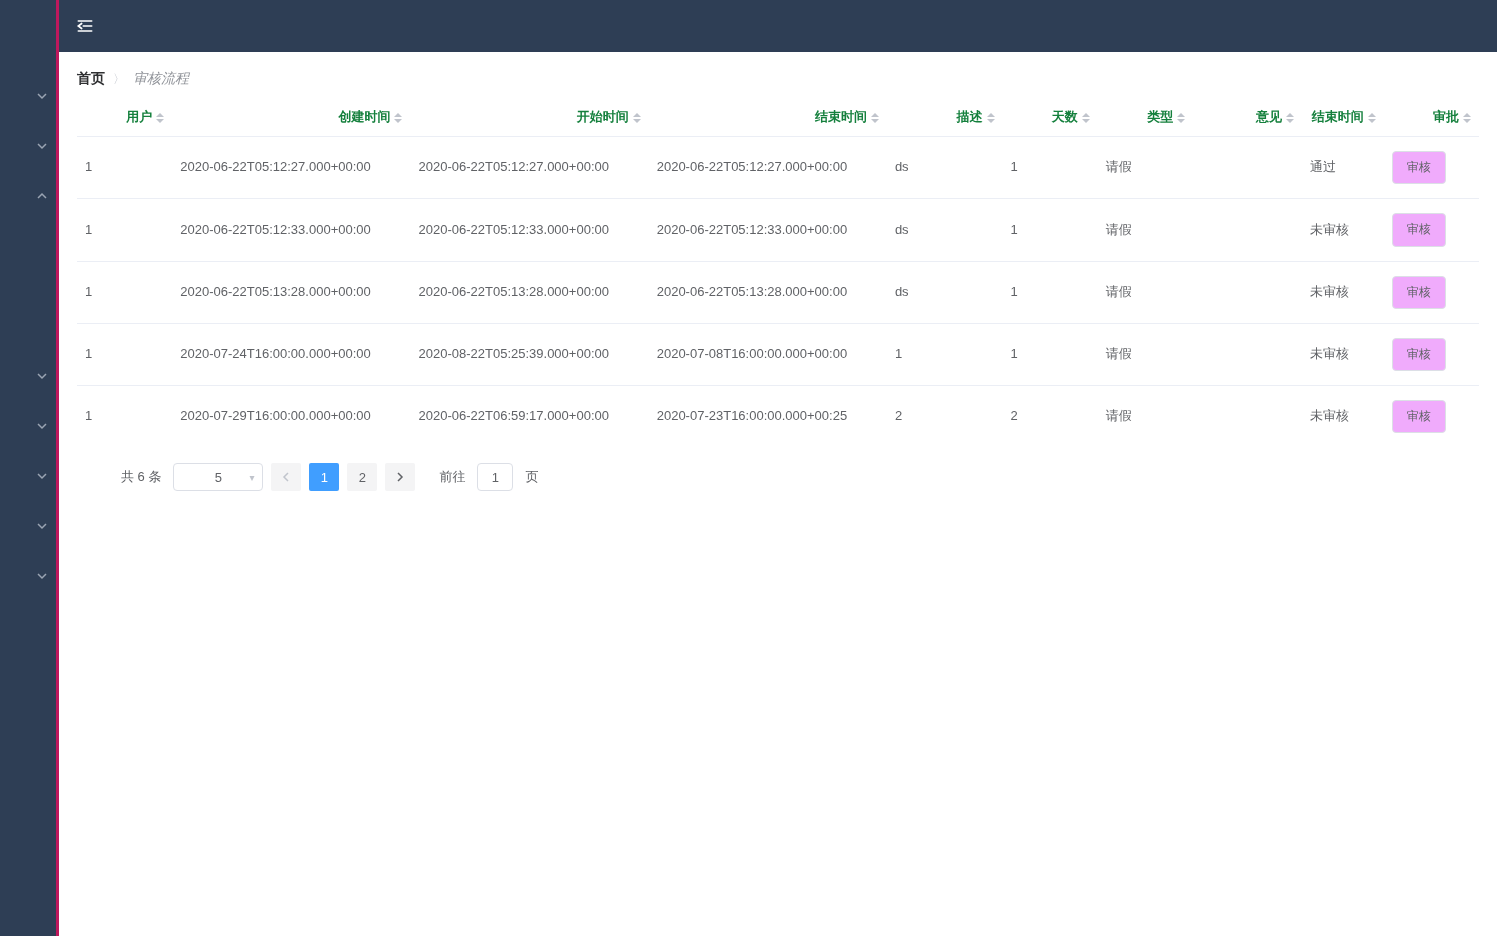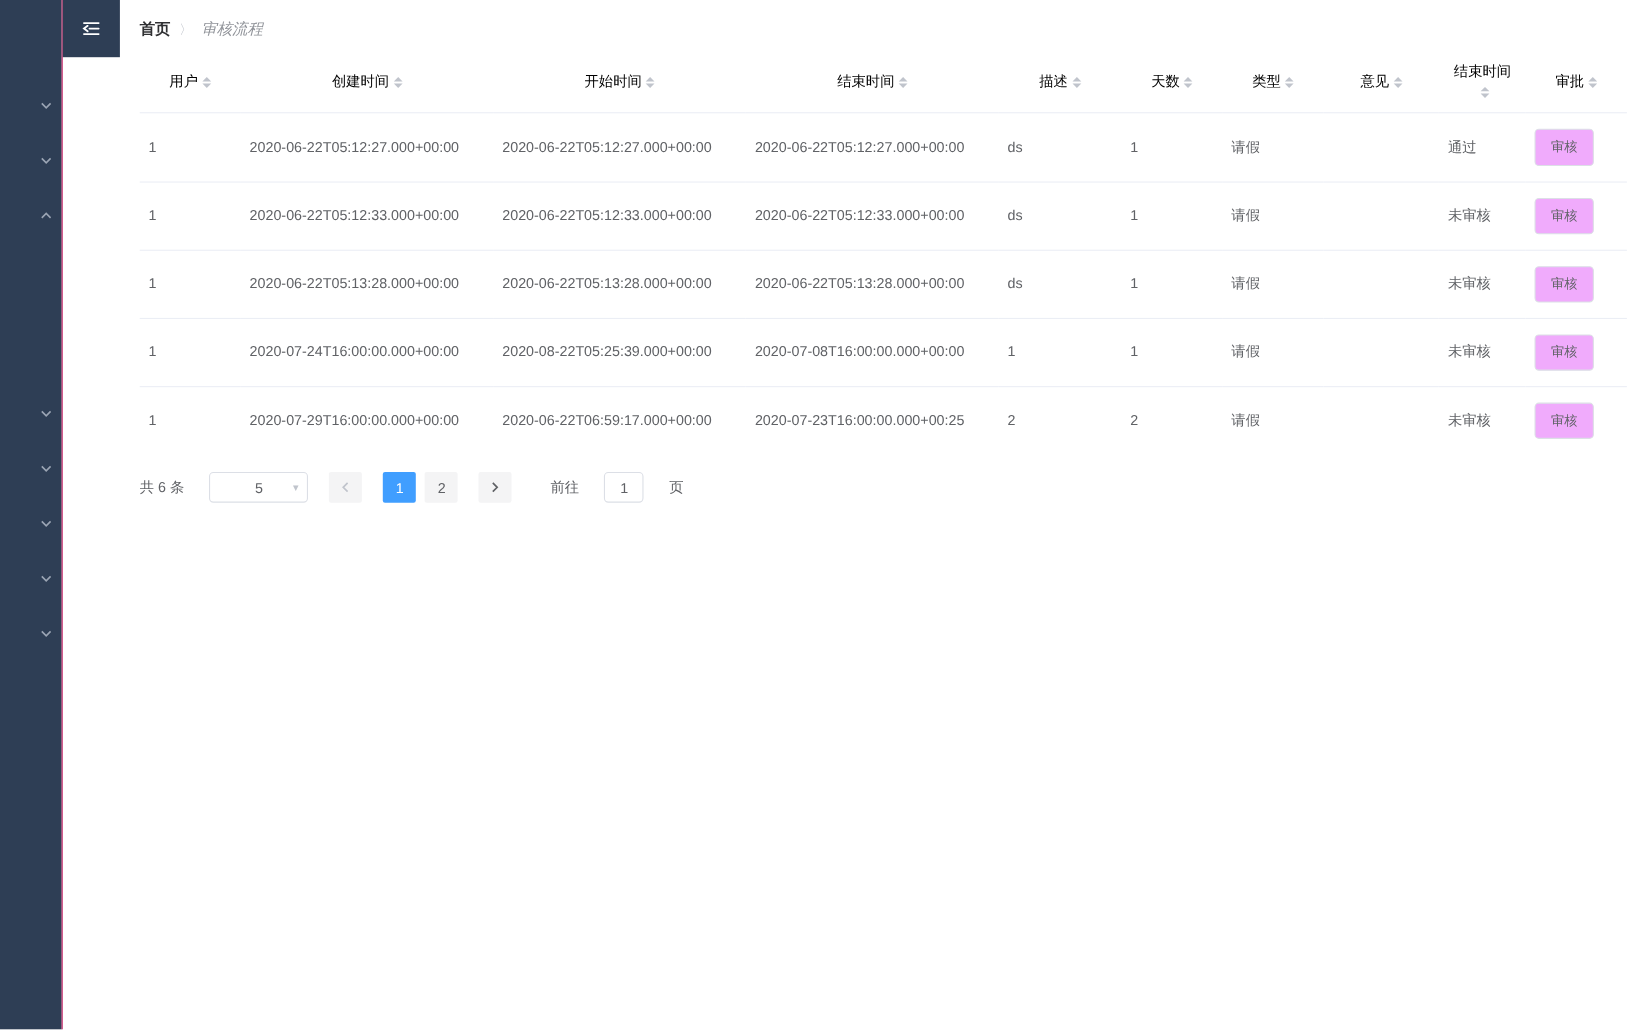--- a/index.html
+++ b/index.html
@@ -1,38 +1,38 @@
 <!DOCTYPE html>
 <html><head>
 <meta charset="utf-8">
 <style>
   * { box-sizing: border-box; margin: 0; padding: 0; }
   html, body { height: 100%; font-family: "Helvetica Neue", Helvetica, "PingFang SC", "Hiragino Sans GB", "Microsoft YaHei", Arial, sans-serif; font-size: 14px; color: #606266; background: #fff; }
   .app { display: flex; min-height: 100%; }
   .sidebar { width: 56px; background: #2e3e55; padding-top: 90px; display: flex; flex-direction: column; align-items: flex-end; gap: 38px; }
   .sidebar-item-icon { width: 28px; height: 12px; display: flex; align-items: center; justify-content: center; color: #9aa4b3; font-size: 10px; cursor: pointer; }
   .sidebar-item-icon svg { width: 10px; height: 10px; }
-  .main-wrap { flex: 1; display: flex; border-left: 1px solid #be185d; }
+  .main-wrap { flex: 1; display: flex; flex-direction: column; border-left: 3px solid #be185d; }
   .topbar { height: 52px; background: #2e3e55; display: flex; align-items: center; padding: 0 16px; }
   .collapse-icon { color: #fff; cursor: pointer; width: 20px; height: 20px; }
   .collapse-icon svg { width: 20px; height: 20px; stroke: #fff; }
   .content { padding: 18px 18px 0 18px; }
   .breadcrumb { display: flex; align-items: center; font-size: 14px; margin-bottom: 10px; }
   .breadcrumb .bc-home { color: #303133; font-weight: 600; }
   .breadcrumb .bc-sep { color: #c0c4cc; margin: 0 8px; font-size: 12px; }
   .breadcrumb .bc-current { color: #909399; font-style: italic; }
   table.data-table { width: 100%; border-collapse: collapse; table-layout: fixed; font-size: 13px; color: #606266; }
-  table.data-table th { text-align: center; font-weight: 400; color: #000000; padding: 10px 8px; background: #fff; border-bottom: 1px solid #ebeef5; white-space: normal; line-height: 1.4; vertical-align: middle; }
+  table.data-table th { text-align: right; font-weight: 700; color: #15803d; padding: 10px 8px; background: #fff; border-bottom: 1px solid #ebeef5; white-space: normal; line-height: 1.4; vertical-align: middle; }
   table.data-table td { padding: 14px 8px; border-top: 1px solid #ebeef5; vertical-align: middle; word-break: break-all; line-height: 1.6; color: #606266; }
   .sort-caret { display: inline-flex; flex-direction: column; margin-left: 4px; vertical-align: middle; line-height: 0; }
   .sort-caret i { width: 0; height: 0; border-left: 4px solid transparent; border-right: 4px solid transparent; }
   .sort-caret i.up { border-bottom: 4px solid #c0c4cc; margin-bottom: 2px; }
   .sort-caret i.down { border-top: 4px solid #c0c4cc; }
   .action-btn { display: inline-block; border: 1px solid #dcdfe6; background: #f0abfc; color: #606266; border-radius: 4px; padding: 6px 14px; font-size: 12px; cursor: pointer; }
-  .pagination { display: flex; align-items: center; gap: 19px; padding: 16px 0; font-size: 13px; color: #606266; }
+  .pagination { display: flex; align-items: center; gap: 8px; padding: 16px 0; font-size: 13px; color: #606266; margin-left: 44px; }
   .page-total { margin-right: 4px; }
   .page-size-select { position: relative; width: 90px; height: 28px; border: 1px solid #dcdfe6; border-radius: 4px; display: flex; align-items: center; justify-content: center; color: #606266; cursor: pointer; background: #fff; font-size: 13px; }
   .page-size-select .chev { position: absolute; right: 8px; color: #c0c4cc; font-size: 10px; }
   .pager-btn { min-width: 30px; height: 28px; background: #f4f4f5; color: #606266; border-radius: 2px; display: flex; align-items: center; justify-content: center; cursor: pointer; font-size: 13px; }
   .pager-btn.disabled { color: #c0c4cc; cursor: not-allowed; }
   .pager-btn.active { background: #409eff; color: #fff; }
   .jump-label { margin-left: 16px; }
   .jump-input { width: 36px; height: 28px; border: 1px solid #dcdfe6; border-radius: 4px; text-align: center; margin: 0 4px; font-size: 13px; color: #606266; }
 </style>
 </head>

